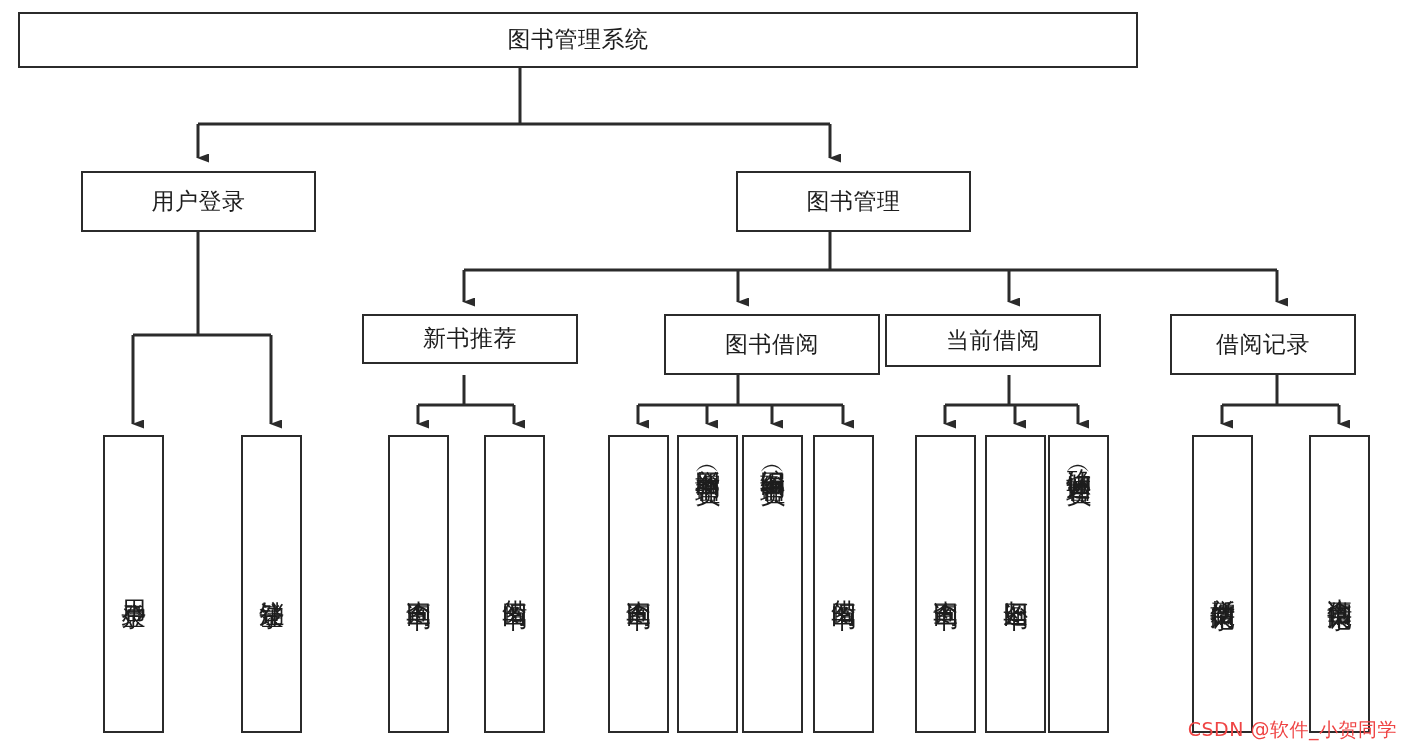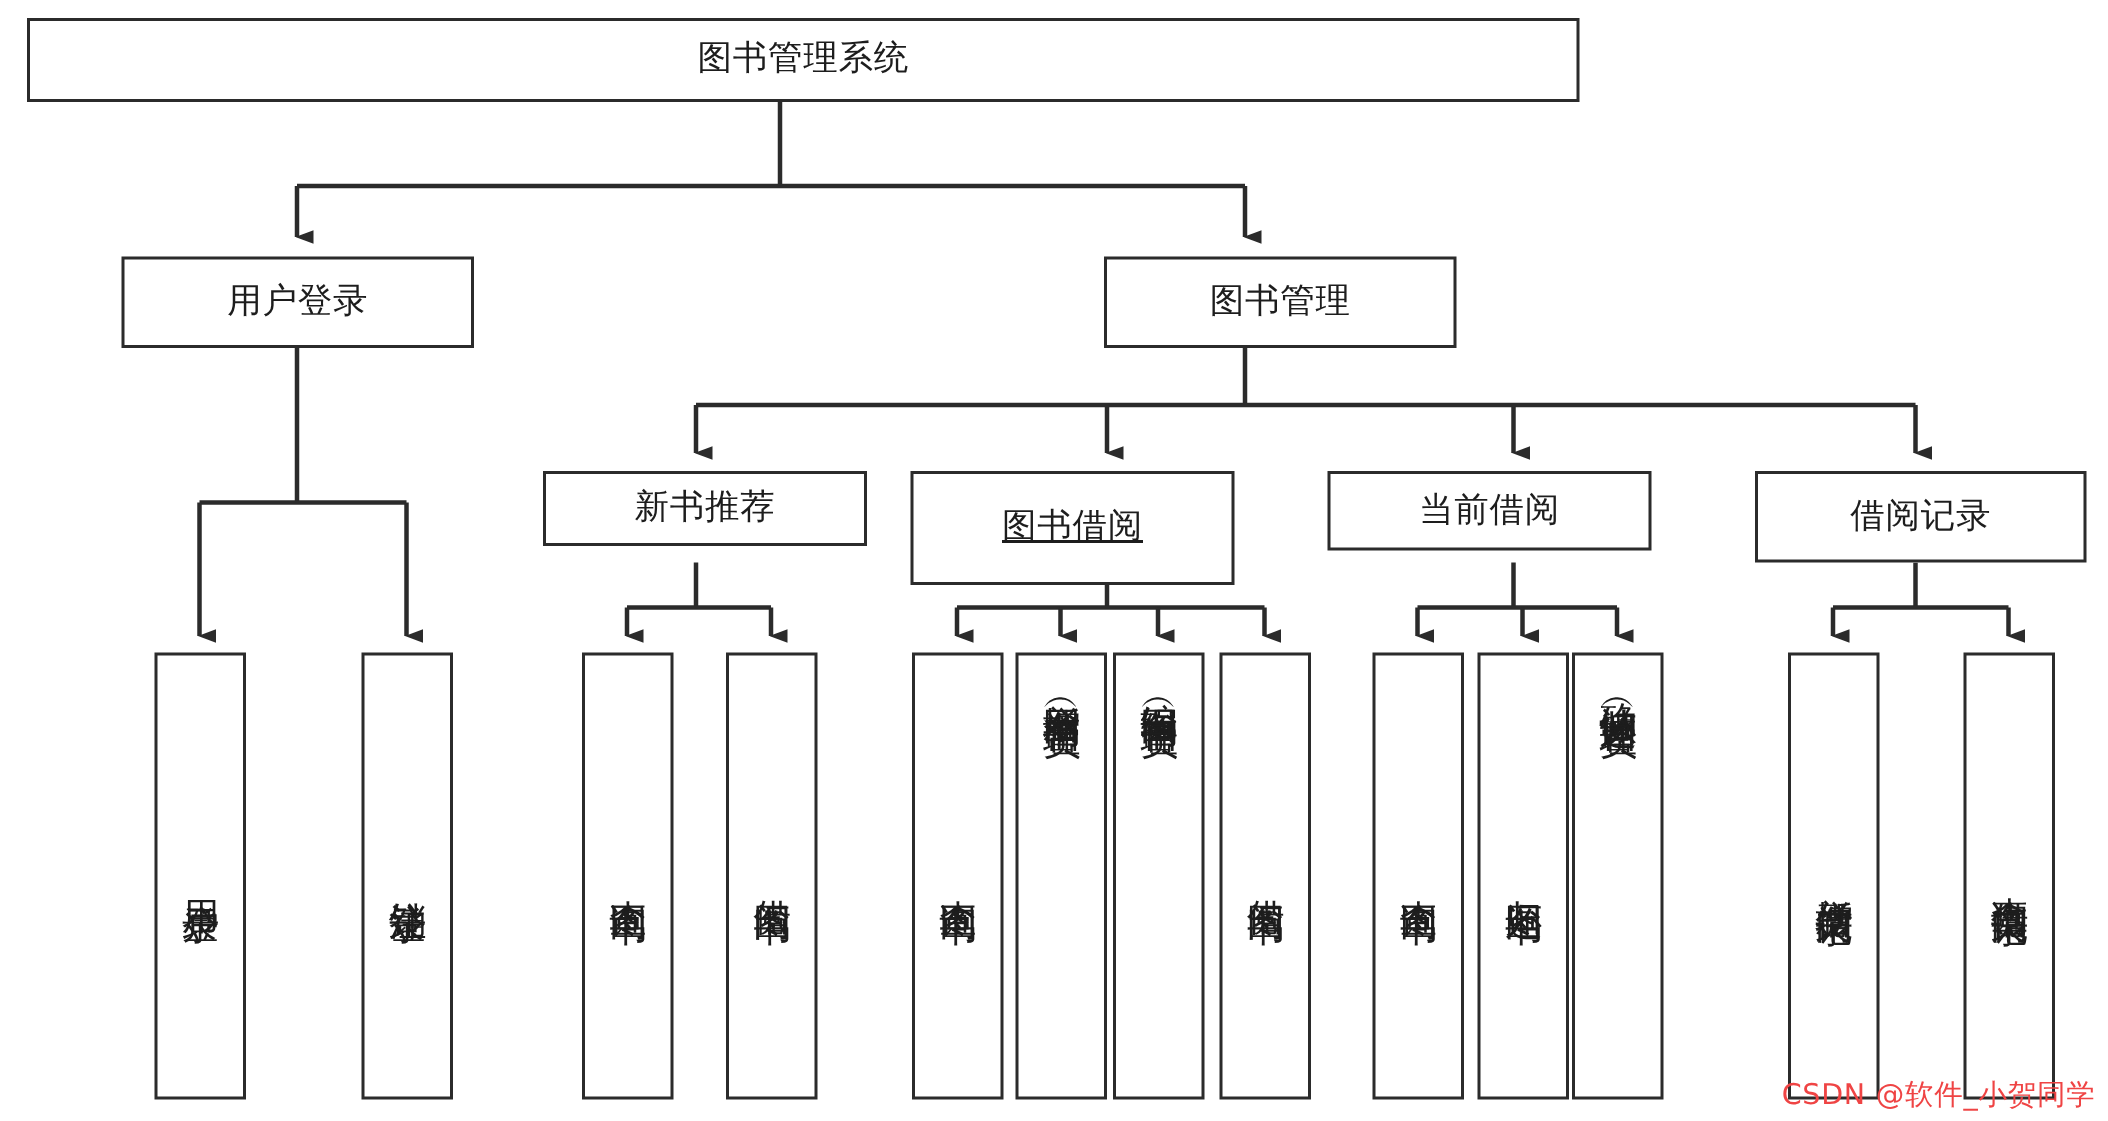--- a/index.html
+++ b/index.html
@@ -127,41 +127,41 @@
       <line x1="1015" y1="405" x2="1015" y2="424" marker-end="url(#arrowhead)"></line>
       <line x1="1078" y1="405" x2="1078" y2="424" marker-end="url(#arrowhead)"></line>
 
       <line x1="1277" y1="375" x2="1277" y2="405"></line>
       <line x1="1222" y1="405" x2="1339" y2="405"></line>
       <line x1="1222" y1="405" x2="1222" y2="424" marker-end="url(#arrowhead)"></line>
       <line x1="1339" y1="405" x2="1339" y2="424" marker-end="url(#arrowhead)"></line>
     </g>
   </svg>
 
-  <div class="node root horiz" style="left:18px; top:12px; width:1035px; height:56px;">
+  <div class="node root horiz" style="left:18px; top:12px; width:1120px; height:56px;">
     <span class="node-label">图书管理系统</span>
   </div>
 
   <div class="node horiz" style="left:81px; top:171px; width:235px; height:61px;">
     <span class="node-label">用户登录</span>
   </div>
   <div class="node horiz" style="left:712px; top:171px; width:235px; height:61px;margin-left:24px;">
     <span class="node-label">图书管理</span>
   </div>
 
   <div class="node horiz" style="left:362px; top:314px; width:216px; height:50px;">
     <span class="node-label">新书推荐</span>
   </div>
-  <div class="node horiz" style="left:607px; top:314px; width:216px; height:76px;text-decoration:underline;">
+  <div class="node horiz" style="left:664px; top:314px; width:216px; height:61px;">
     <span class="node-label">图书借阅</span>
   </div>
   <div class="node horiz" style="left:885px; top:314px; width:216px; height:53px;">
     <span class="node-label">当前借阅</span>
   </div>
-  <div class="node horiz" style="left:1170px; top:314px; width:221px; height:61px;">
+  <div class="node horiz" style="left:1170px; top:314px; width:186px; height:61px;">
     <span class="node-label">借阅记录</span>
   </div>
 
   <div class="node vert center-mid" style="left:103px; top:435px; width:61px; height:298px;">
     <span class="node-label">用户登录</span>
   </div>
   <div class="node vert center-mid" style="left:241px; top:435px; width:61px; height:298px;">
     <span class="node-label">注销登录</span>
   </div>
 

